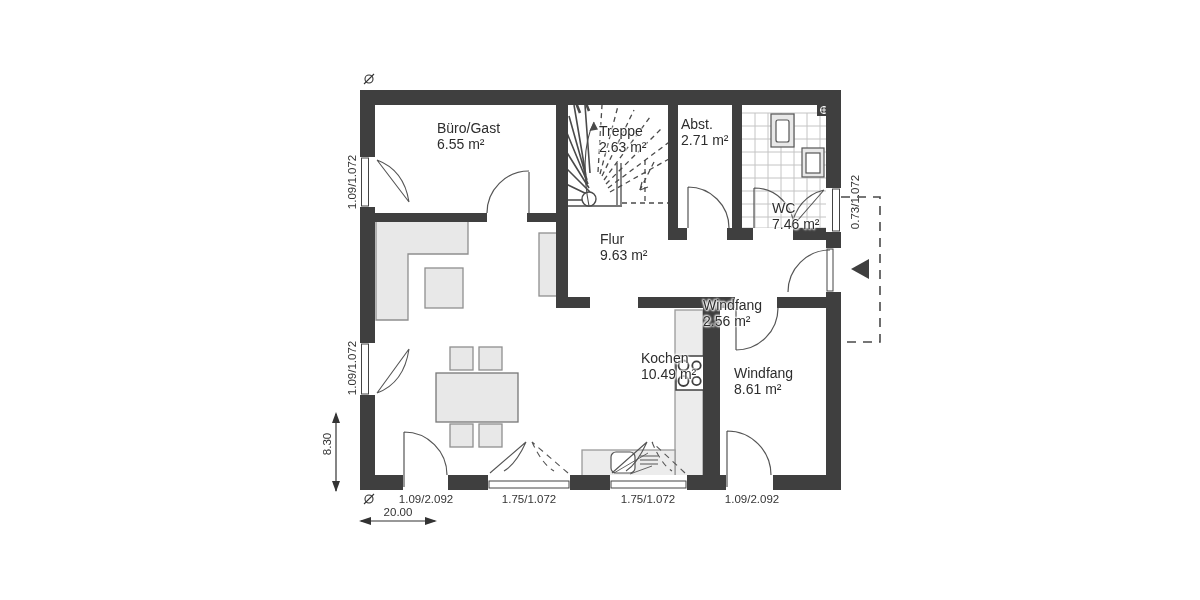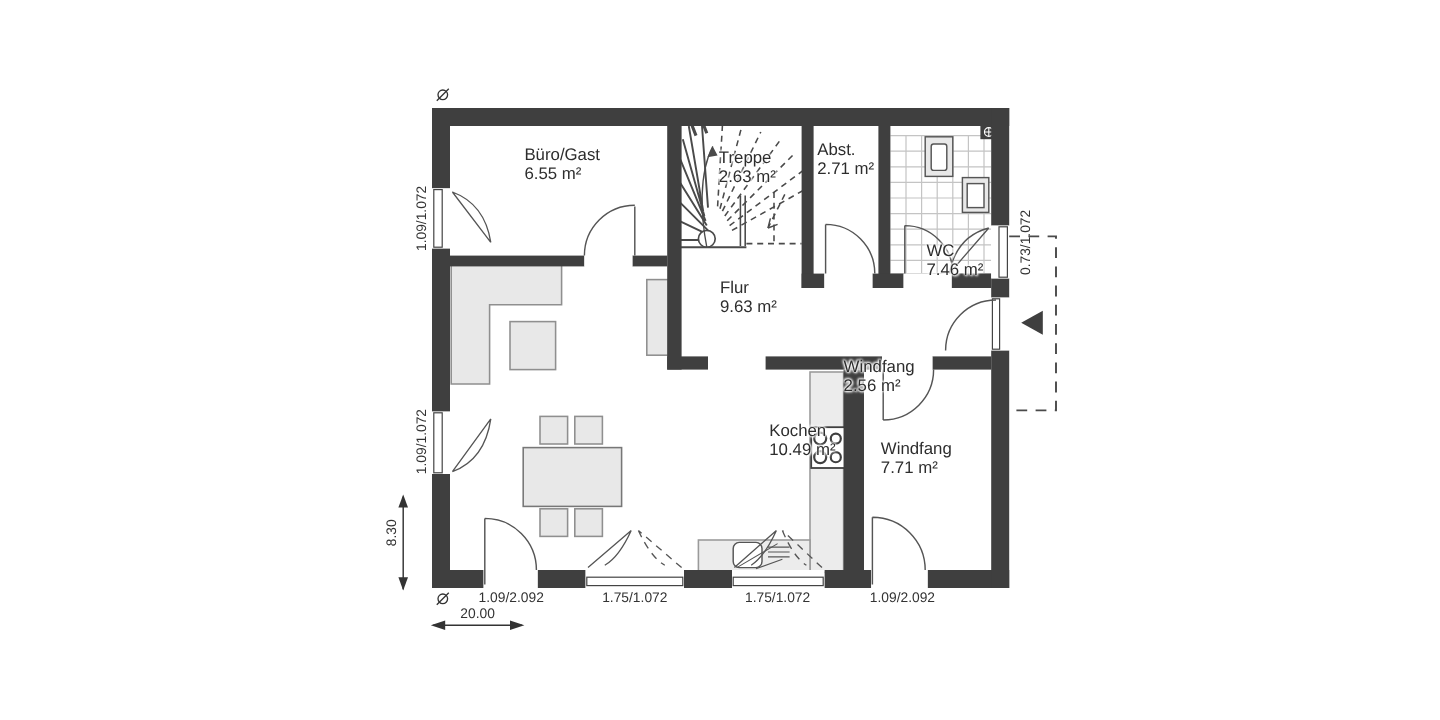--- a/index.html
+++ b/index.html
@@ -219,21 +219,21 @@
   <div class="room-label" style="left:703px;top:258px;margin-top:40px;">
     <span>Windfang</span>
     <span>2.56 m²</span>
   </div>
   <div class="room-label" style="left:601px;top:351px;margin-left:40px;">
     <span>Kochen</span>
     <span>10.49 m²</span>
   </div>
   <div class="room-label" style="left:734px;top:366px;">
     <span>Windfang</span>
-    <span>7.71 m²</span>
+    <span>8.61 m²</span>
   </div>
 
   <div class="dim vdim" style="left:302px;top:176px;">1.09/1.072</div>
   <div class="dim vdim" style="left:302px;top:362px;">1.09/1.072</div>
   <div class="dim vdim" style="left:805px;top:196px;">0.73/1.072</div>
   <div class="dim vdim" style="left:277px;top:438px;">8.30</div>
   <div class="dim" style="left:376px;top:493px;">1.09/2.092</div>
   <div class="dim" style="left:479px;top:493px;">1.75/1.072</div>
   <div class="dim" style="left:598px;top:493px;">1.75/1.072</div>
   <div class="dim" style="left:702px;top:493px;">1.09/2.092</div>

